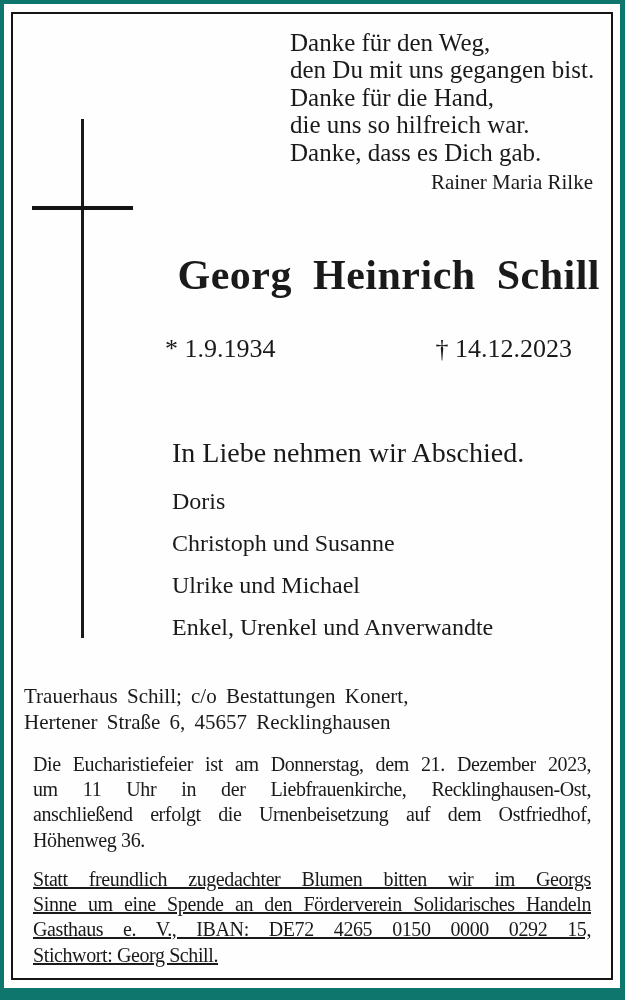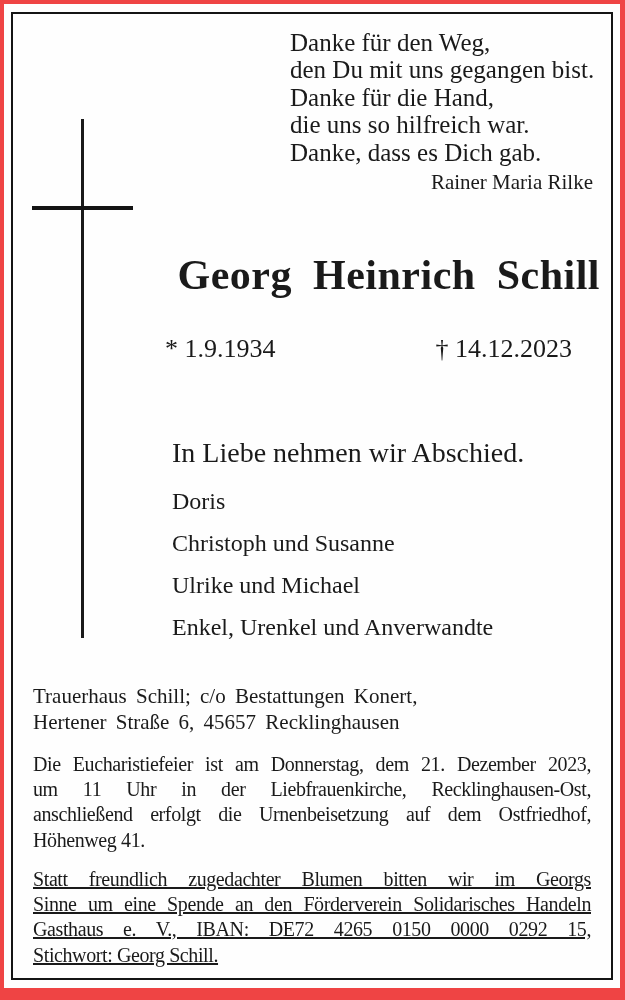--- a/index.html
+++ b/index.html
@@ -1,21 +1,21 @@
 <!DOCTYPE html>
 <html><head>
 <meta charset="utf-8">
 <style>
   * { box-sizing: border-box; }
   html, body { margin: 0; padding: 0; background: #000; }
   .page {
     position: relative;
     width: 625px;
     height: 1000px;
-    background: #ef4444;
+    background: #0f766e;
     font-family: "Liberation Serif", serif;
     color: #1a1a1a;
     overflow: hidden;
   }
   .paper {
     position: absolute;
     left: 4px; top: 4px;
     width: 616px; height: 984px;
     background: #fefefe;
   }
@@ -87,21 +87,21 @@
   .mourners {
     position: absolute;
     left: 172px; top: 480px;
     font-size: 24px;
     line-height: 42px;
   }
   .mourners .line { white-space: nowrap; }
   
   .contact {
     position: absolute;
-    left: 33px; top: 684px;
+    left: 24px; top: 684px;
     font-size: 21px;
     line-height: 25.5px;
     word-spacing: 4px;
   }
   .contact .line { white-space: nowrap; }
   .para {
     position: absolute;
     left: 33px;
     width: 558px;
     font-size: 20px;
@@ -158,21 +158,21 @@
 
   <div class="contact">
       <div class="line">Trauerhaus Schill; c/o Bestattungen Konert,</div>
       <div class="line">Hertener Straße 6, 45657 Recklinghausen</div>
     </div>
 
   <div class="para service">
       <div class="line">Die Eucharistiefeier ist am Donnerstag, dem 21. Dezember 2023,</div>
       <div class="line">um 11 Uhr in der Liebfrauenkirche, Recklinghausen-Ost,</div>
       <div class="line">anschließend erfolgt die Urnenbeisetzung auf dem Ostfriedhof,</div>
-      <div class="line">Höhenweg 41.</div>
+      <div class="line">Höhenweg 36.</div>
     </div>
 
   <div class="para donation">
       <div class="line">Statt freundlich zugedachter Blumen bitten wir im Georgs</div>
       <div class="line">Sinne um eine Spende an den Förderverein Solidarisches Handeln</div>
       <div class="line">Gasthaus e. V., IBAN: DE72 4265 0150 0000 0292 15,</div>
       <div class="line">Stichwort: Georg Schill.</div>
     </div>
 </div>
 

